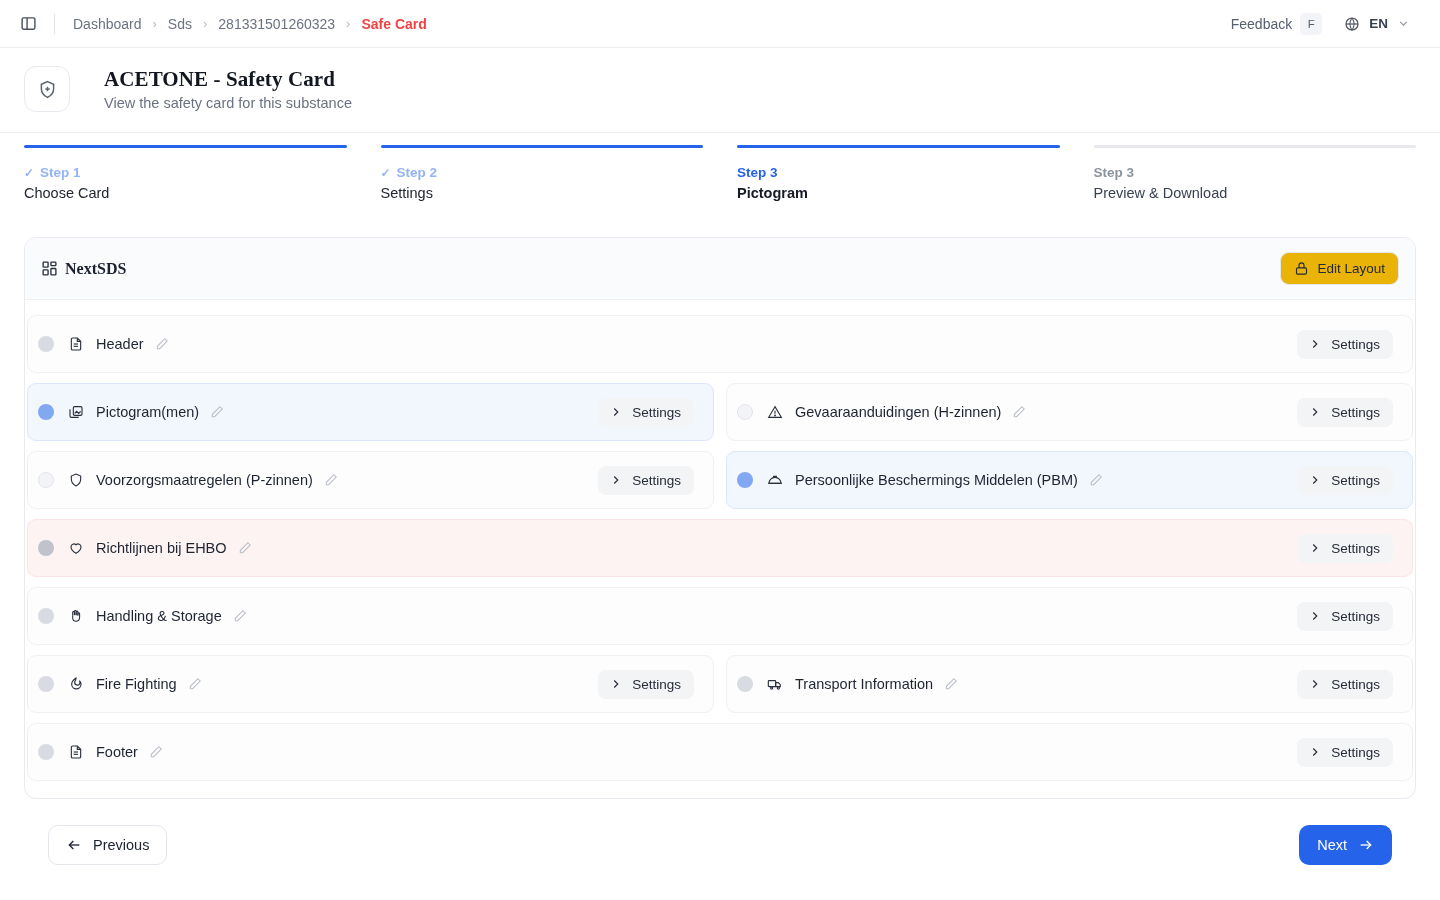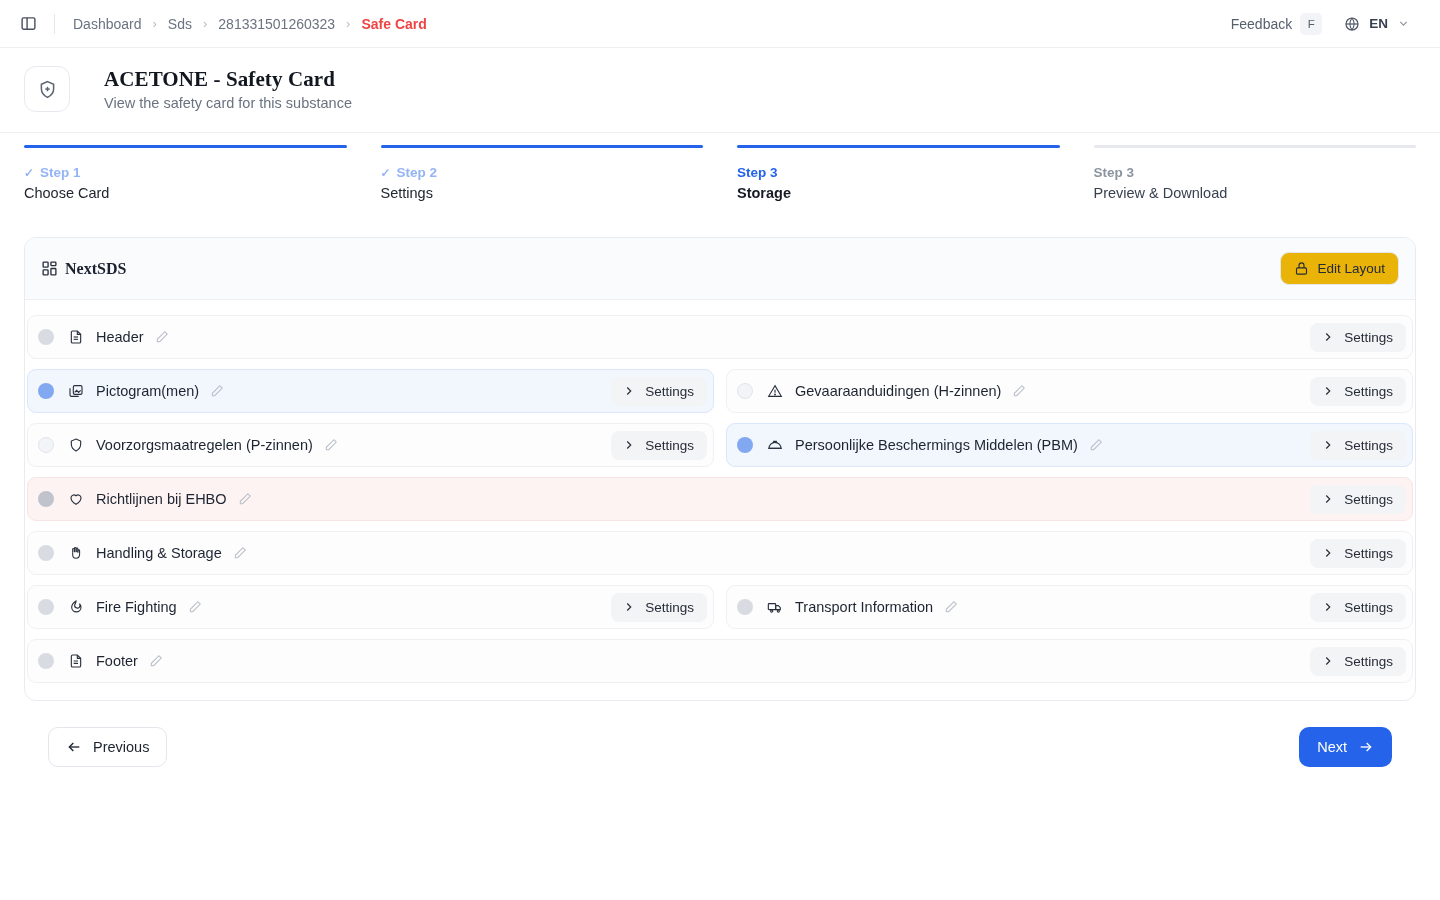--- a/index.html
+++ b/index.html
@@ -106,21 +106,21 @@
   }
 
   
   .rows { padding: 10px 0 12px 0; }
   .rowline { display: flex; gap: 12px; padding: 0 2px; }
   .cellwrap { width: 50%; padding: 5px 0; }
   .cellwrap.full { width: 100%; }
 
   .srow {
     display: flex; align-items: center;
-    height: 44px; padding: 0 6px 0 10px;
+    height: 58px; padding: 0 19px 0 10px;
     border: 1px solid #eef0f3; border-radius: 9px;
     background: #fdfdfe; margin: 0 0px;
   }
   .srow.sel { background: #f2f7fe; border-color: #dbe7fb; }
   .srow.alert { background: #fdf3f3; border-color: #f8e4e4; }
 
   .dot { width: 16px; height: 16px; border-radius: 50%; flex: none; }
   .dot.gray { background: #d8dbe2; }
   .dot.hollow { background: #f3f4f7; border: 1px solid #e2e4ea; }
   .dot.blue { background: #81a8f0; }
@@ -229,21 +229,21 @@
       <span class="check">✓</span>
       <span>Step 2</span>
     </div>
     <div class="step-name">Settings</div>
   </div>
   <div class="step active">
     <div class="step-bar"></div>
     <div class="step-label">
       <span>Step 3</span>
     </div>
-    <div class="step-name">Storage</div>
+    <div class="step-name">Pictogram</div>
   </div>
   <div class="step">
     <div class="step-bar"></div>
     <div class="step-label">
       <span>Step 3</span>
     </div>
     <div class="step-name">Preview &amp; Download</div>
   </div>
 </div>
 

